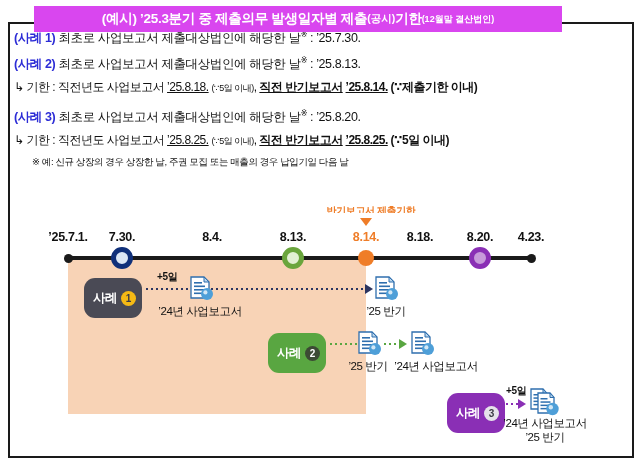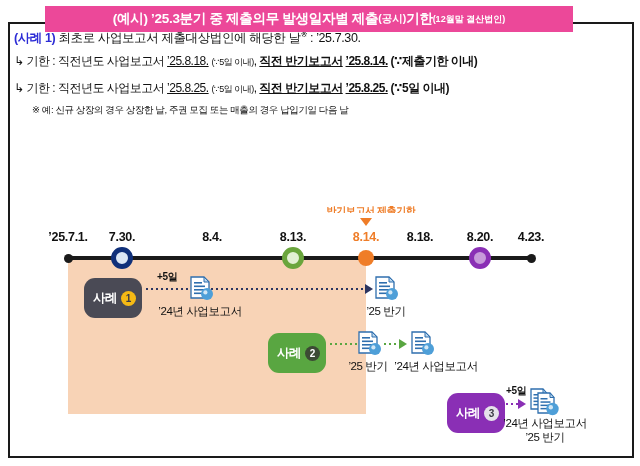--- a/index.html
+++ b/index.html
@@ -14,23 +14,23 @@
   #frame{
     position:absolute;
     left:8px;top:22px;right:6px;bottom:8px;
     border:2px solid #1a1a1a;
     box-sizing:border-box;
     background:#fff;
   }
   
   #title-bar{
     position:absolute;
-    left:45px;top:6px;
+    left:34px;top:6px;
     width:528px;height:26px;
-    background:#ec4899;
+    background:#d946ef;
     color:#ffffff;
     display:flex;align-items:center;justify-content:center;
     box-sizing:border-box;
     z-index:5;
     white-space:nowrap;
   }
   #title-bar .t-main{font-size:13.5px;font-weight:bold;letter-spacing:-.3px;}
   #title-bar .t-sm{font-size:10.5px;font-weight:bold;}
   #title-bar .t-xs{font-size:9px;font-weight:bold;}
 
@@ -180,27 +180,35 @@
     <span class="t-xs">(12월말 결산법인)</span>
 </div>
 
 <div id="textblock">
 
   <div class="case-line">
     <span class="case-tag">(사례 1)</span>
     <span>최초로 사업보고서 제출대상법인에 해당한 날</span><span class="sup">※</span><span> : </span><span>’25.7.30.</span>
   </div>
 
+  <div class="case-line">
+    <span class="case-tag">(사례 2)</span>
+    <span>최초로 사업보고서 제출대상법인에 해당한 날</span><span class="sup">※</span><span> : </span><span>’25.8.13.</span>
+  </div>
   <div class="sub-line">
     <span>↳ 기한 : 직전년도 사업보고서 </span><span class="u">’25.8.18.</span>
     <span class="tiny">(∵5일 이내)</span><span>, </span><span class="b u">직전 반기보고서</span>
     <span class="b u">’25.8.14.</span>
     <span class="b">(∵제출기한 이내)</span>
   </div>
 
+  <div class="case-line">
+    <span class="case-tag">(사례 3)</span>
+    <span>최초로 사업보고서 제출대상법인에 해당한 날</span><span class="sup">※</span><span> : </span><span>’25.8.20.</span>
+  </div>
   <div class="sub-line">
     <span>↳ 기한 : 직전년도 사업보고서 </span><span class="u">’25.8.25.</span>
     <span class="tiny">(∵5일 이내)</span><span>, </span><span class="b u">직전 반기보고서</span>
     <span class="b u">’25.8.25.</span>
     <span class="b">(∵5일 이내)</span>
   </div>
 
   <div class="foot">※ 예: 신규 상장의 경우 상장한 날, 주권 모집 또는 매출의 경우 납입기일 다음 날</div>
 </div>
 

